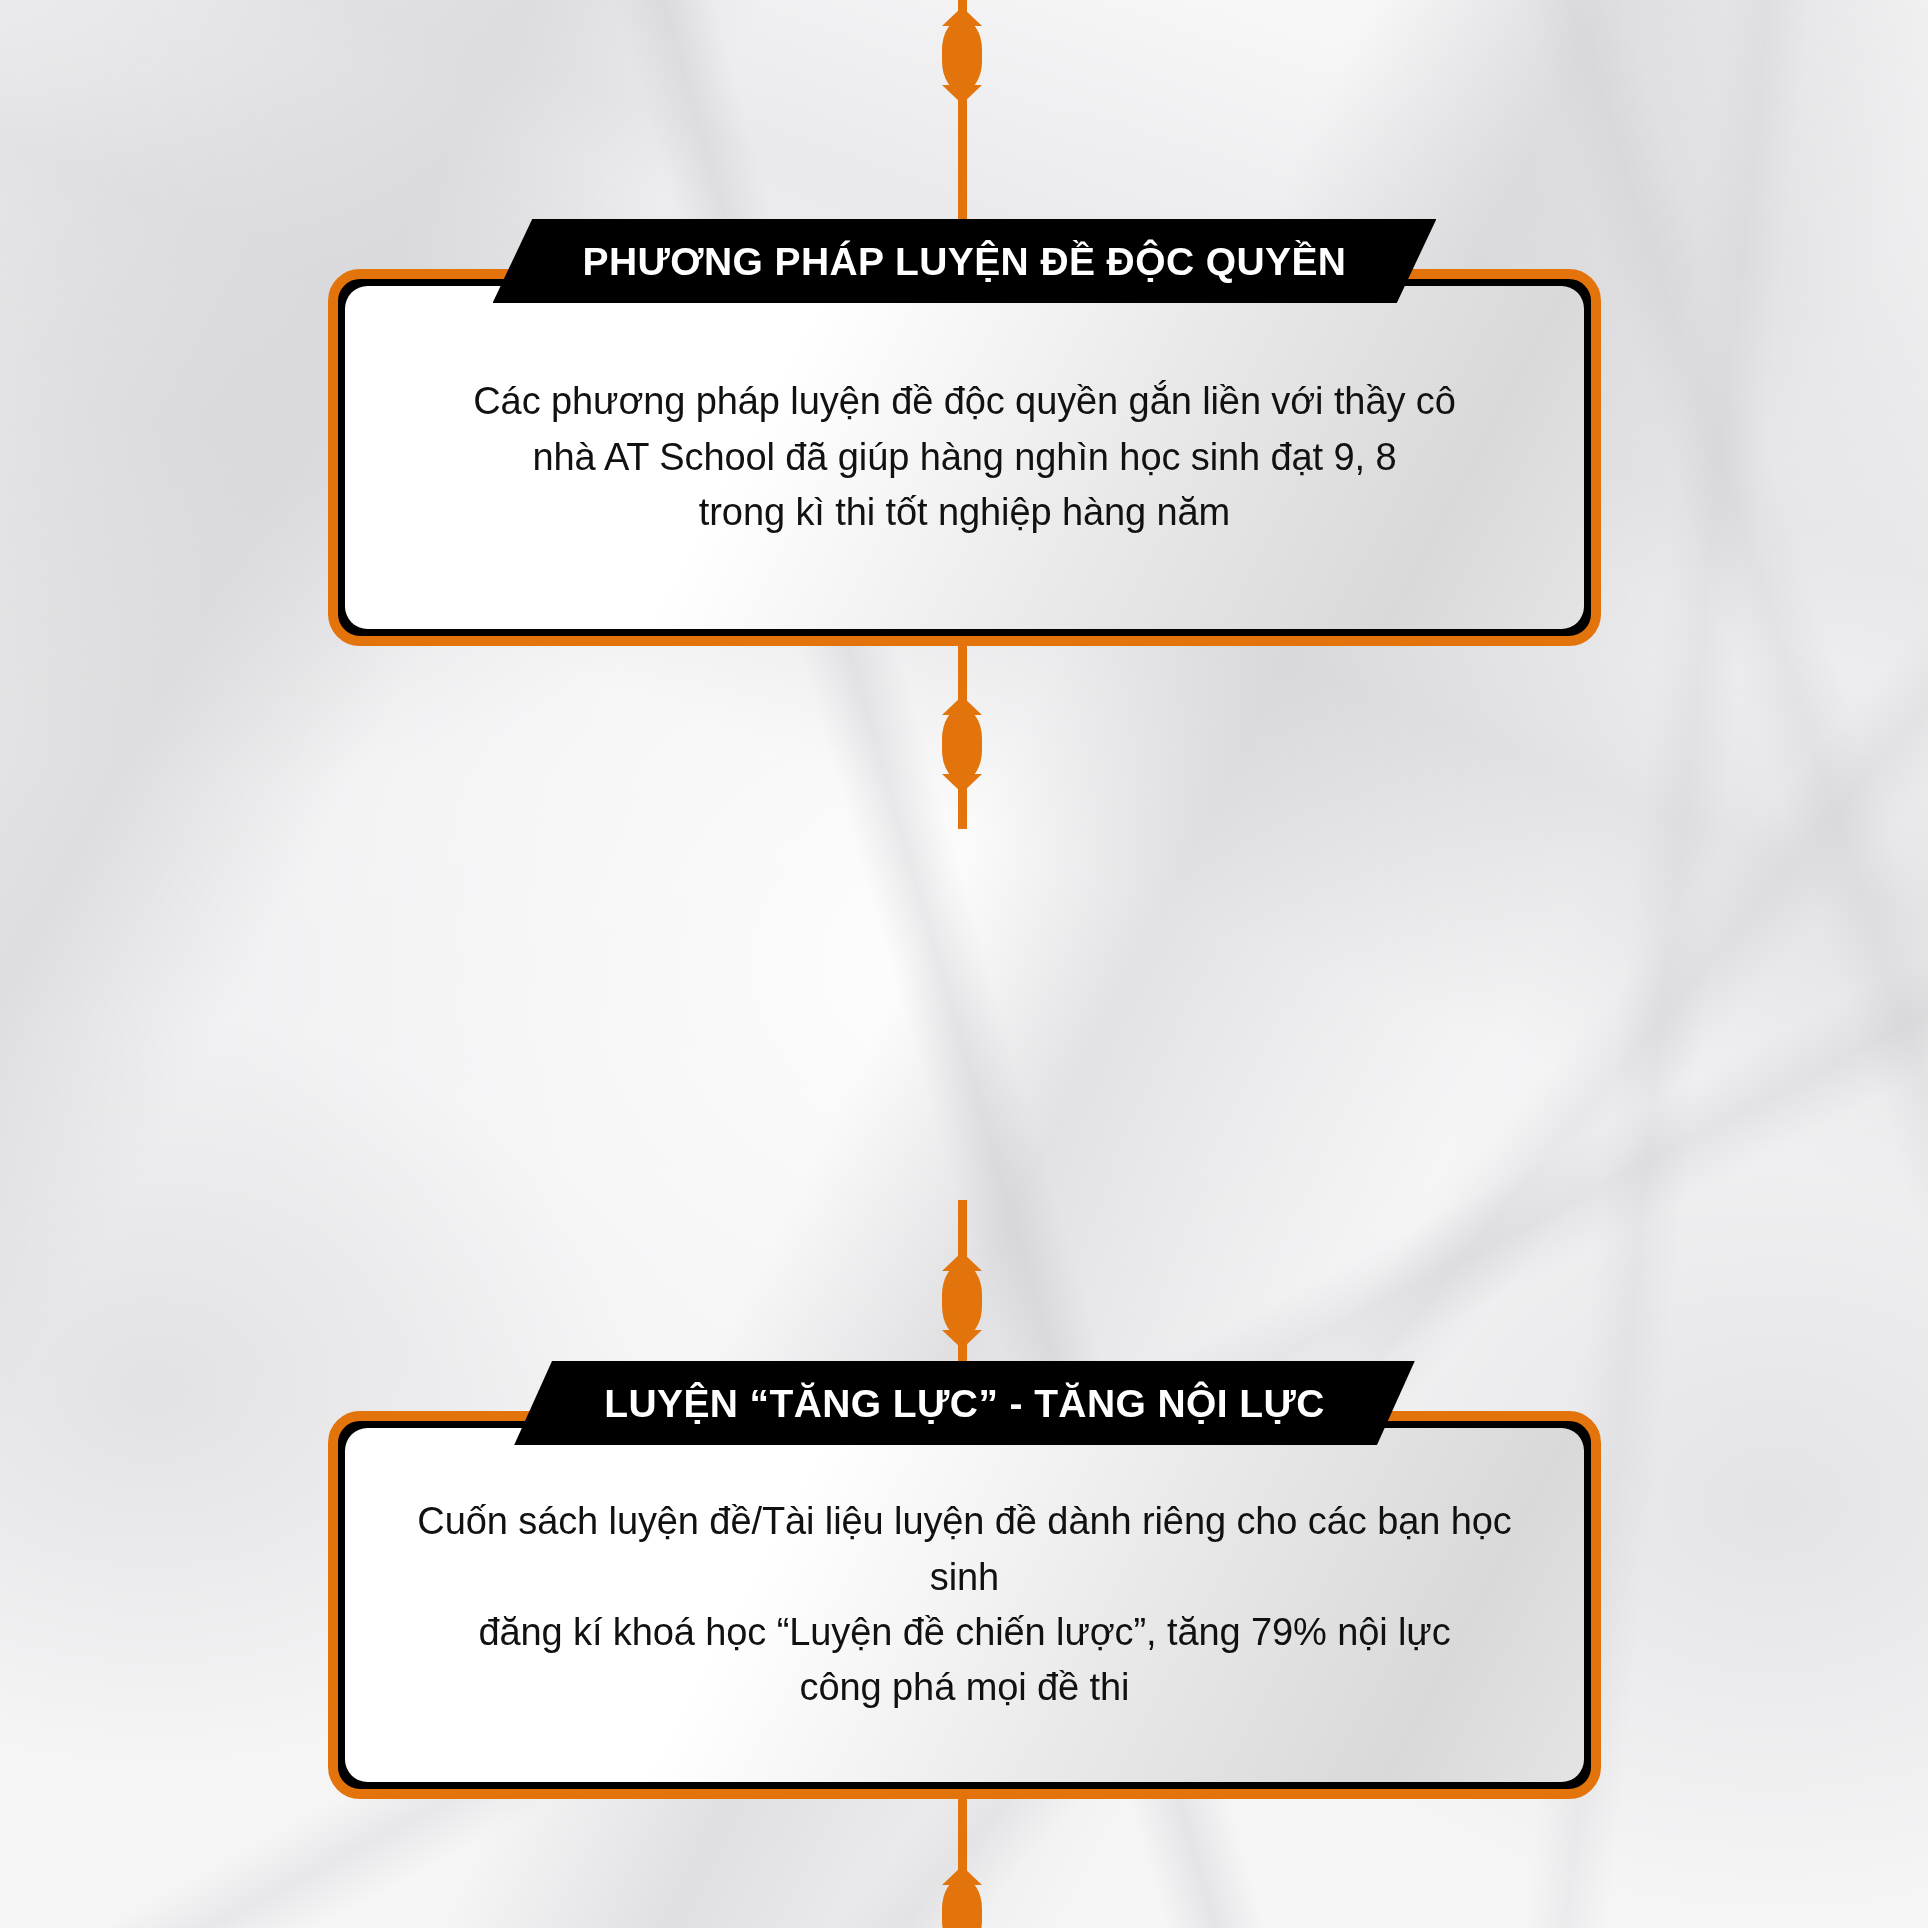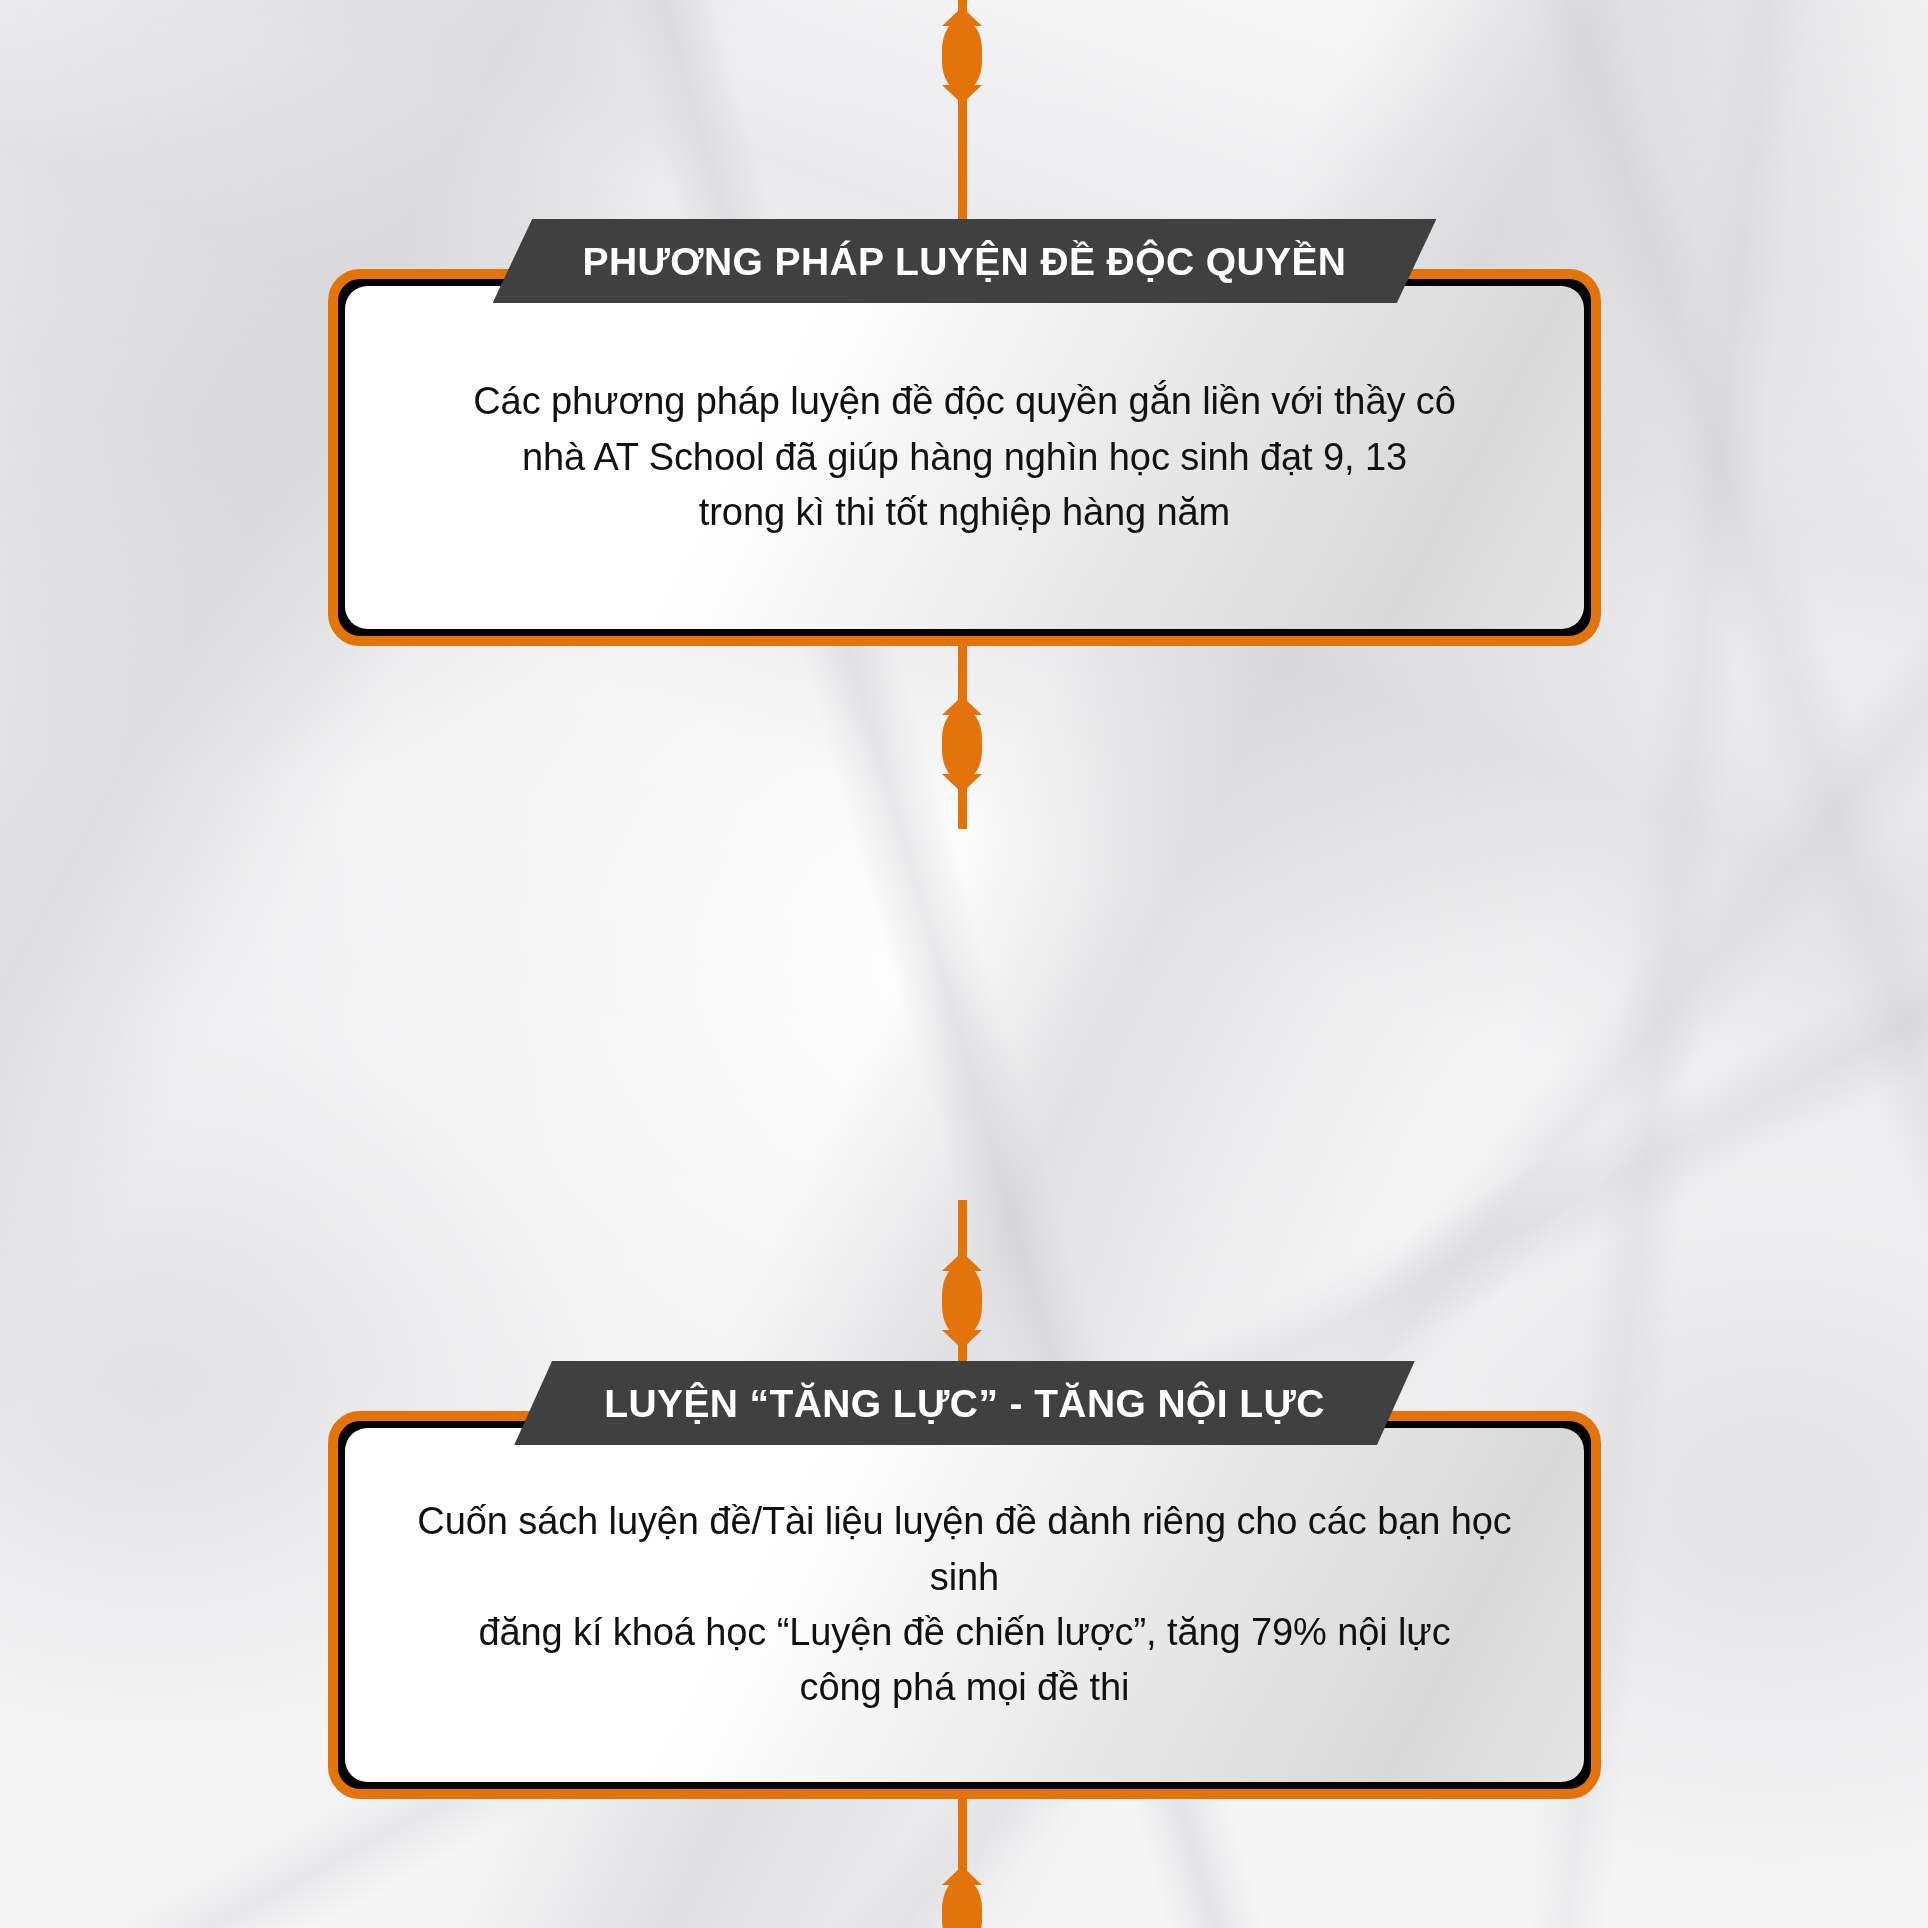--- a/index.html
+++ b/index.html
@@ -129,21 +129,21 @@
     position: absolute;
     left: 0;
     width: 100%;
     display: flex;
     justify-content: center;
     z-index: 5;
     pointer-events: none;
   }
   .banner {
     position: relative;
-    background: #404040;
+    background: #000000;
     color: #ffffff;
     font-size: 39px;
     font-weight: 700;
     letter-spacing: 0.4px;
     text-align: left;
     padding: 21px 90px 19px 90px;
     clip-path: polygon(4.2% 0%, 100% 0%, 95.8% 100%, 0% 100%);
     filter: drop-shadow(0px 7.5px 8.5px rgba(0,0,0,0.22));
     white-space: nowrap;
     pointer-events: auto;
@@ -184,21 +184,21 @@
   <div class="connector-line" style="top:1798px; height:94px;"></div>
   <div class="connector-node" style="top:1878px;"></div>
 
   <div class="card" id="card-1">
     <div class="banner-wrap">
       <div class="banner">PHƯƠNG PHÁP LUYỆN ĐỀ ĐỘC QUYỀN</div>
     </div>
     <div class="card-box">
       <div class="card-inner">
         <div class="card-body-text">Các phương pháp luyện đề độc quyền gắn liền với thầy cô
-nhà AT School đã giúp hàng nghìn học sinh đạt 9, 13
+nhà AT School đã giúp hàng nghìn học sinh đạt 9, 8
 trong kì thi tốt nghiệp hàng năm</div>
       </div>
     </div>
   </div>
 
 
   <div class="card" id="card-3">
     <div class="banner-wrap">
       <div class="banner">LUYỆN “TĂNG LỰC” - TĂNG NỘI LỰC</div>
     </div>

